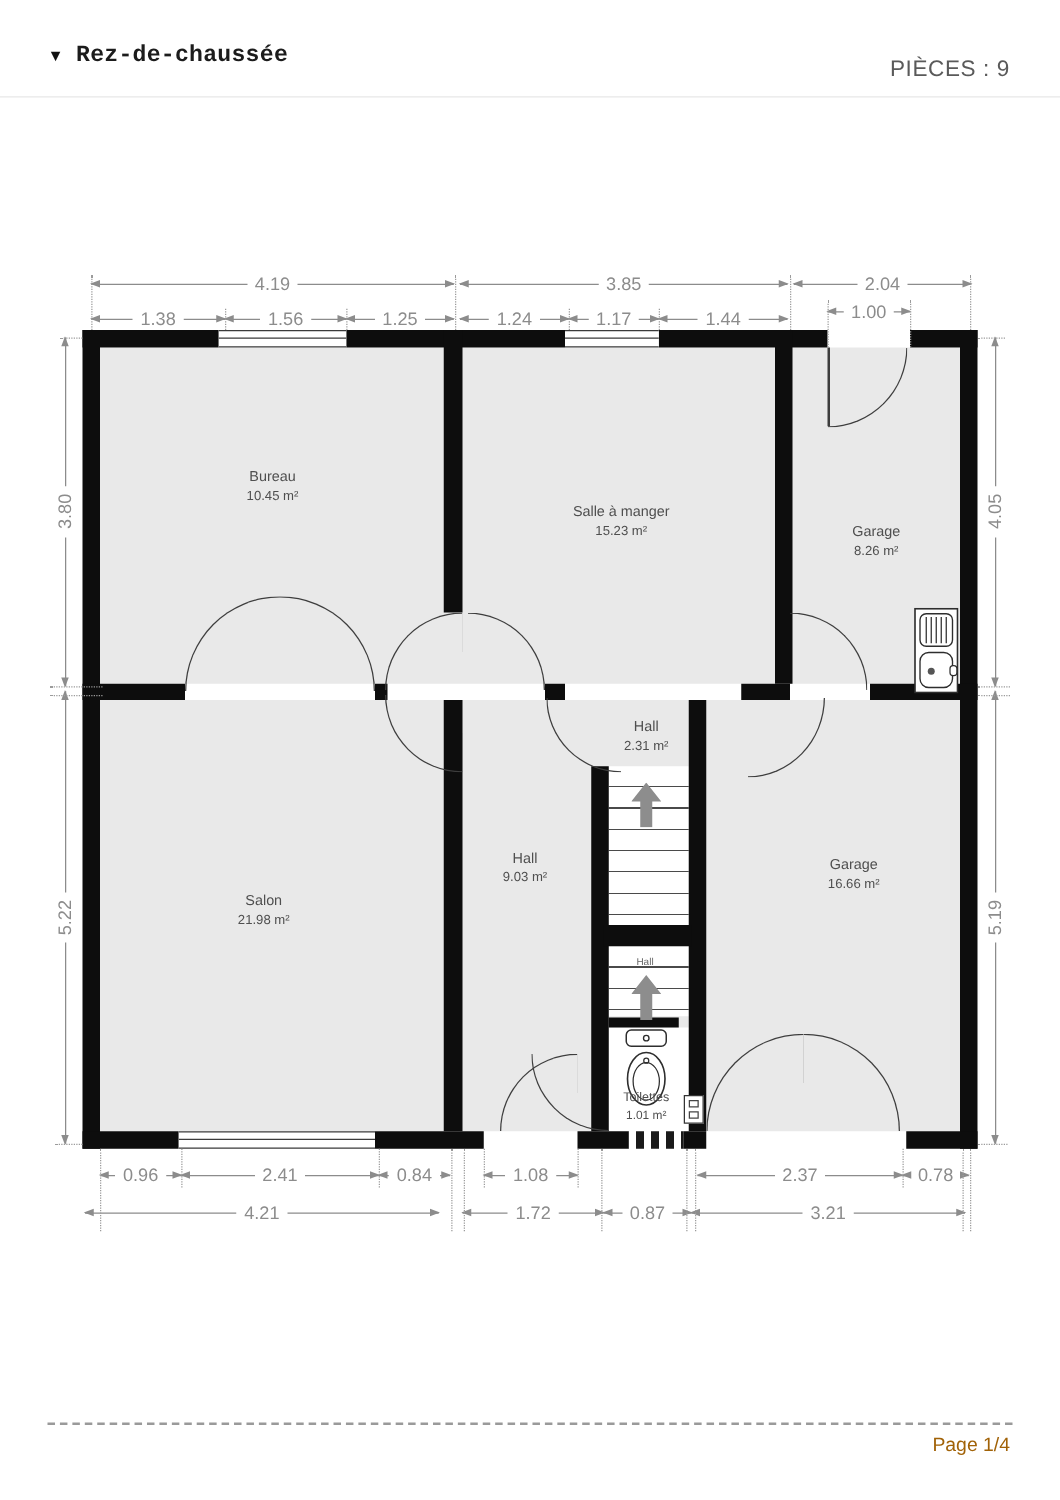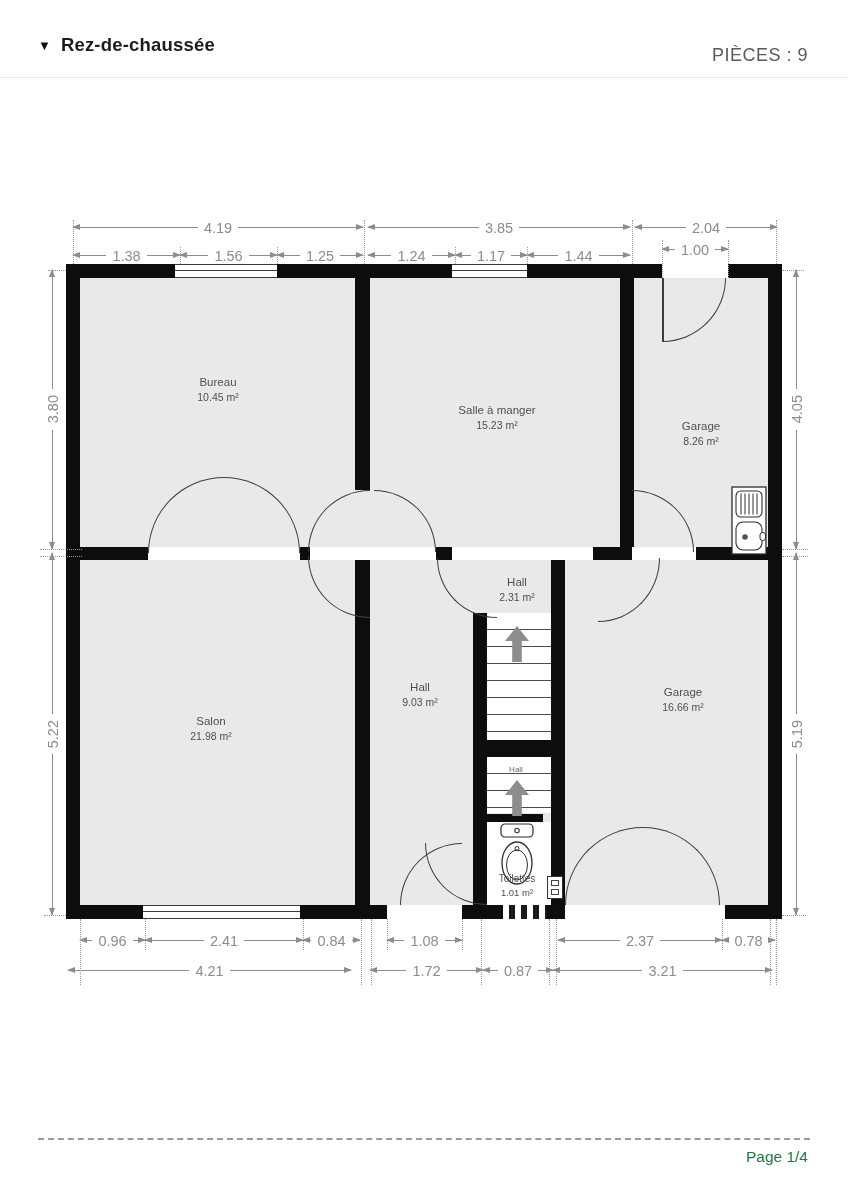--- a/index.html
+++ b/index.html
@@ -1,21 +1,21 @@
 <!DOCTYPE html>
 <html><head>
 <meta charset="utf-8">
 <style>
   html,body{margin:0;padding:0;background:#fff;}
   .page{position:relative;width:848px;height:1200px;background:#fff;overflow:hidden;
         font-family:"Liberation Sans",sans-serif;}
   
   .hdr{position:absolute;left:38px;top:34px;display:flex;align-items:center;gap:10px;cursor:pointer;}
   .tri{font-size:13px;color:#111;}
-  .ttl{font-size:18.5px;font-weight:bold;color:#1c1c1c;letter-spacing:.2px;}
+  .ttl{font-size:18.5px;font-weight:bold;color:#1c1c1c;letter-spacing:.2px;font-family:Liberation Mono, monospace;}
   .pieces{position:absolute;right:40px;top:45px;font-size:18px;color:#5a5a5a;letter-spacing:.5px;}
   .hdr-line{position:absolute;left:0;top:77px;width:848px;height:1px;background:#e8e8e8;}
   
   .w{position:absolute;background:#0d0d0d;}
   .fill{position:absolute;background:#e9e9e9;}
   .white{position:absolute;background:#fff;}
   .win{position:absolute;background:#fff;border-top:1.4px solid #3a3a3a;border-bottom:1.4px solid #3a3a3a;box-sizing:border-box;}
   .win i{display:block;height:1px;background:#3a3a3a;margin-top:4.6px;}
   .winv{position:absolute;background:repeating-linear-gradient(90deg,#fff 0 6px,#1a1a1a 6px 12px);}
   .arc{position:absolute;box-sizing:border-box;border:0 solid #3d3d3d;}
@@ -40,21 +40,21 @@
   .dv b{font-weight:400;font-size:14.5px;color:#8c8c8c;padding:6px 0;writing-mode:vertical-rl;transform:rotate(180deg);white-space:nowrap;}
   .aL,.aR,.aU,.aD{position:absolute;width:0;height:0;}
   .aL{left:-1px;top:calc(50% - 3.4px);border:3.4px solid transparent;border-left:0;border-right:8px solid #8c8c8c;}
   .aR{right:-1px;top:calc(50% - 3.4px);border:3.4px solid transparent;border-right:0;border-left:8px solid #8c8c8c;}
   .aU{top:-1px;left:calc(50% - 3.4px);border:3.4px solid transparent;border-top:0;border-bottom:8px solid #8c8c8c;}
   .aD{bottom:-1px;left:calc(50% - 3.4px);border:3.4px solid transparent;border-bottom:0;border-top:8px solid #8c8c8c;}
   .ext{position:absolute;width:0;border-left:1px dotted #9b9b9b;}
   .exth{position:absolute;height:0;border-top:1px dotted #9b9b9b;}
   
   .dash{position:absolute;left:38px;right:38px;top:1138px;border-top:2px dashed #9a9a9a;}
-  .pg{position:absolute;right:40px;top:1148px;font-size:15.5px;color:#15803d;}
+  .pg{position:absolute;right:40px;top:1148px;font-size:15.5px;color:#a16207;}
 </style>
 </head>
 <body>
 
 <div class="page">
 
   <div class="hdr">
     <span class="tri">▼</span>
     <span class="ttl">Rez-de-chaussée</span>
   </div>

